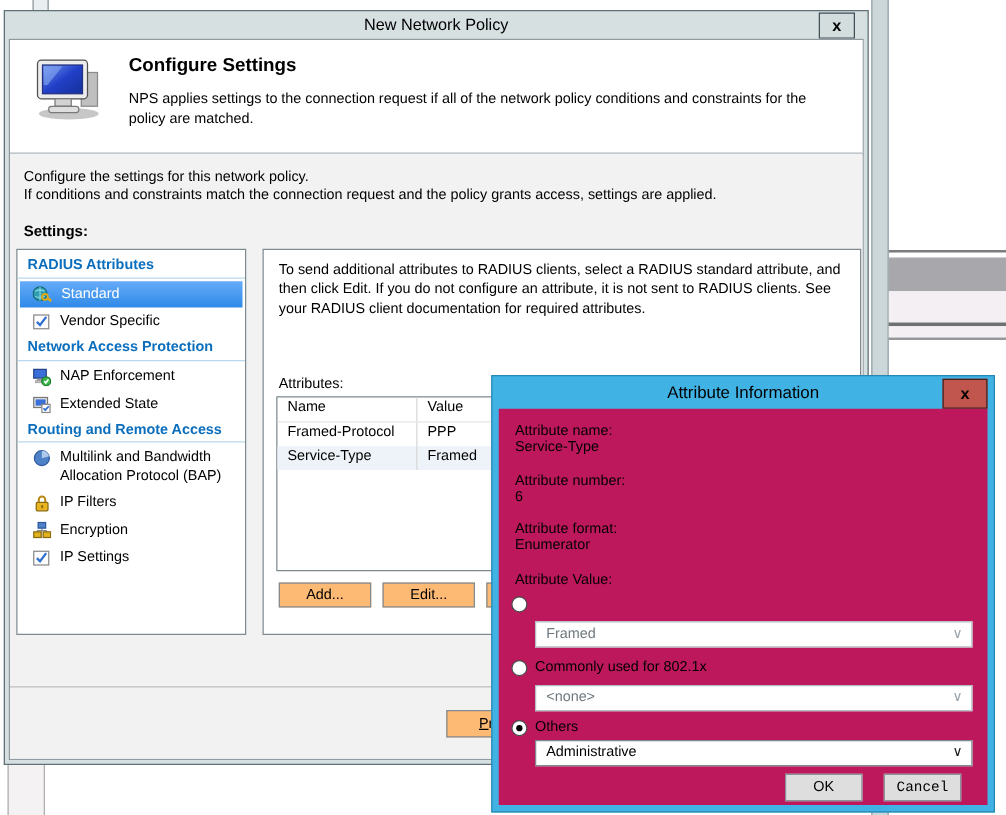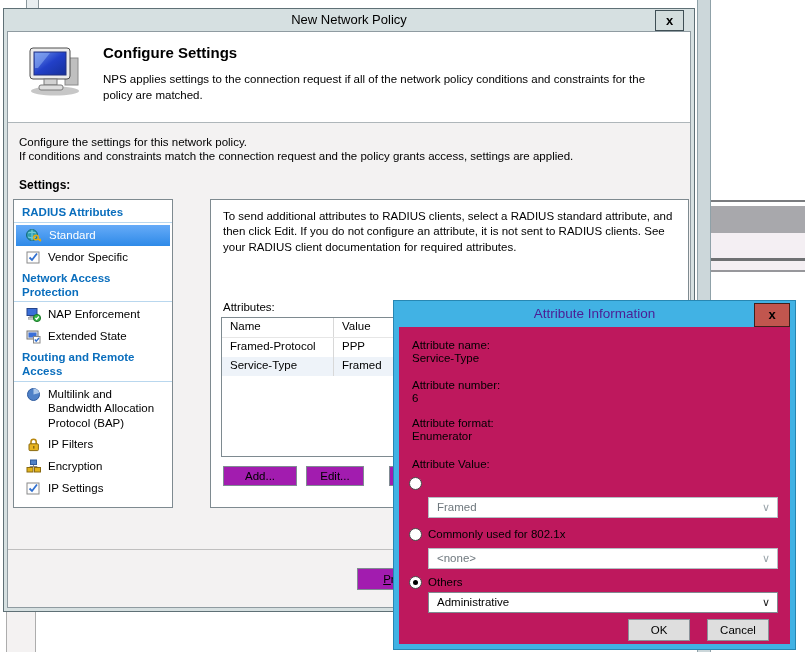--- a/index.html
+++ b/index.html
@@ -35,71 +35,71 @@
   .wiz-header { position:absolute; left:0; right:0; top:0; height:91px;
     background:#ffffff; border-bottom:1px solid #aeb6ba; }
   .wiz-icon { position:absolute; left:20px; top:14px; }
   .wiz-title { position:absolute; left:95px; top:12px; font-size:15px; font-weight:bold; }
   .wiz-desc { position:absolute; left:95px; top:40px; right:14px; line-height:1.35; }
   .bodyarea { position:absolute; left:0; right:0; top:92px; bottom:0; background:#f3f2f2; }
   .intro1 { position:absolute; left:11px; top:12px; }
   .intro2 { position:absolute; left:11px; top:26px; }
   .settings-label { position:absolute; left:11px; top:54px; font-weight:bold; font-size:12px; }
   
-  .sidebar { position:absolute; left:5px; top:75px; width:160px; height:309px;
+  .sidebar { position:absolute; left:5px; top:75px; width:184px; height:309px;
     background:#fff; border:1px solid #7e8a90; padding-top:3px; overflow:hidden; }
   .sb-header { color:#0a6ebd; font-weight:bold; padding:3px 8px 2px 8px;
     border-bottom:1px solid #b9d7ee; margin-bottom:2px; line-height:1.2; }
   .sb-item { display:flex; align-items:flex-start; gap:7px; padding:3px 4px 3px 10px;
     margin:1px 2px; line-height:1.25; cursor:default; }
   .sb-item svg { flex:0 0 auto; }
   .sb-item.selected { background:linear-gradient(#66abf8,#2e8ae8); color:#fff; }
   
   .panel { position:absolute; left:202px; top:75px; right:1px; height:309px;
     background:#fff; border:1px solid #7e8a90; }
   .panel-desc { position:absolute; left:12px; top:9px; right:14px; line-height:1.33; }
   .attr-label { position:absolute; left:12px; top:101px;text-align:right; }
   .attr-table { position:absolute; left:10px; top:117px; width:345px; height:140px;
     background:#fff; border:1px solid #7e8a90; }
   .t-head { display:flex; height:20px; border-bottom:1px solid #e6e6e6; }
   .t-row  { display:flex; height:19px; }
   .t-row.alt { background:#eef3f9; }
   .t-c1 { width:112px; padding:2px 0 0 8px; border-right:1px solid #d8d8d8; overflow:hidden; }
   .t-c2 { flex:1; padding:2px 0 0 8px; overflow:hidden; }
-  .win-btn { position:absolute; height:20px; background:#a21caf; border:1px solid #808b92;
+  .win-btn { position:absolute; height:20px; background:#fdba74; border:1px solid #808b92;
     font-family:inherit; font-size:11.5px; text-align:center; color:#000; cursor:default; }
   .btn-add { left:12px; top:266px; width:74px; }
-  .btn-edit { left:95px; top:266px; width:58px; }
+  .btn-edit { left:95px; top:266px; width:74px; }
   .btn-remove { left:178px; top:266px; width:74px; }
   .footer-sep { position:absolute; left:0; right:0; top:425px; border-top:1px solid #bfbfbf; }
   .btn-prev { left:349px; top:444px; width:76px; height:22px; }
   .btn-prev u { text-decoration:underline; }
   
   .attr-dialog { position:absolute; left:393px; top:300px; width:403px; height:350px;
     background:#41b2e4; border:1px solid #2787b3; z-index:10; }
   .a-title { position:absolute; left:0; right:0; top:0; height:25px; text-align:center;
-    line-height:25px; font-size:13.5px; color:#4c1d95; }
+    line-height:25px; font-size:13.5px; color:#000000; }
   .a-close { position:absolute; right:5px; top:2px; width:36px; height:24px;
     background:#c1564e; border:1px solid #40201c; color:#000; font-weight:bold;
     font-size:13px; text-align:center; line-height:22px; cursor:default; }
   .a-content { position:absolute; left:5px; right:5px; top:26px; bottom:5px; background:#be185d; }
   .fl { position:absolute; left:13px; }
   .radio { position:absolute; left:10px; width:13px; height:13px; background:#fff;
     border:1px solid #4a4a4a; border-radius:50%; cursor:default; }
   .radio.checked::after { content:""; position:absolute; left:3px; top:3px; width:5px;
     height:5px; border-radius:50%; background:#000; }
   .r-label { position:absolute; left:29px; }
   .dd { position:absolute; left:29px; right:12px; height:21px; background:#fff;
     border:1px solid #b4bec4; color:#6f787e; line-height:19px; padding-left:8px; cursor:default; }
   .dd .chev { position:absolute; right:7px; top:0; line-height:19px; font-size:11px; color:#9aa4aa; }
   .dd.enabled { border-color:#7f8a90; color:#000; }
   .dd.enabled .chev { color:#1a1a1a; }
   .a-btn { position:absolute; top:292px; width:62px; height:22px; background:#dedede;
     border:1px solid #8a9299; font-family:inherit; font-size:11.5px; cursor:default; }
-  .a-ok { left:229px; } .a-cancel { left:308px; }
+  .a-ok { left:229px; } .a-cancel { left:308px;font-family:Liberation Mono, monospace; }
 </style>
 </head>
 <body>
 
 <div class="bg-top-tick"></div>
 <div class="bg-right-strip"></div>
 <div class="bg-band b-line1"></div>
 <div class="bg-band b-gray"></div>
 <div class="bg-band b-light1"></div>
 <div class="bg-band b-line2"></div>

